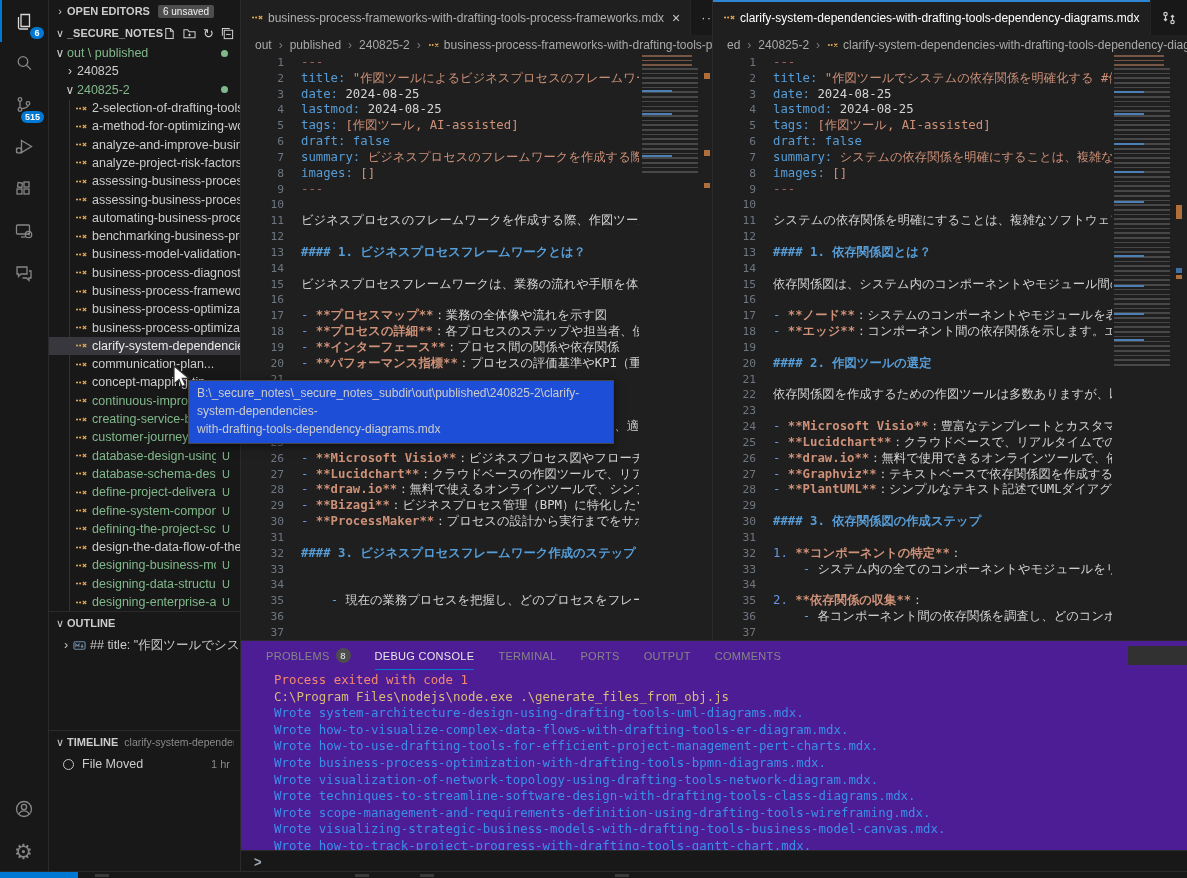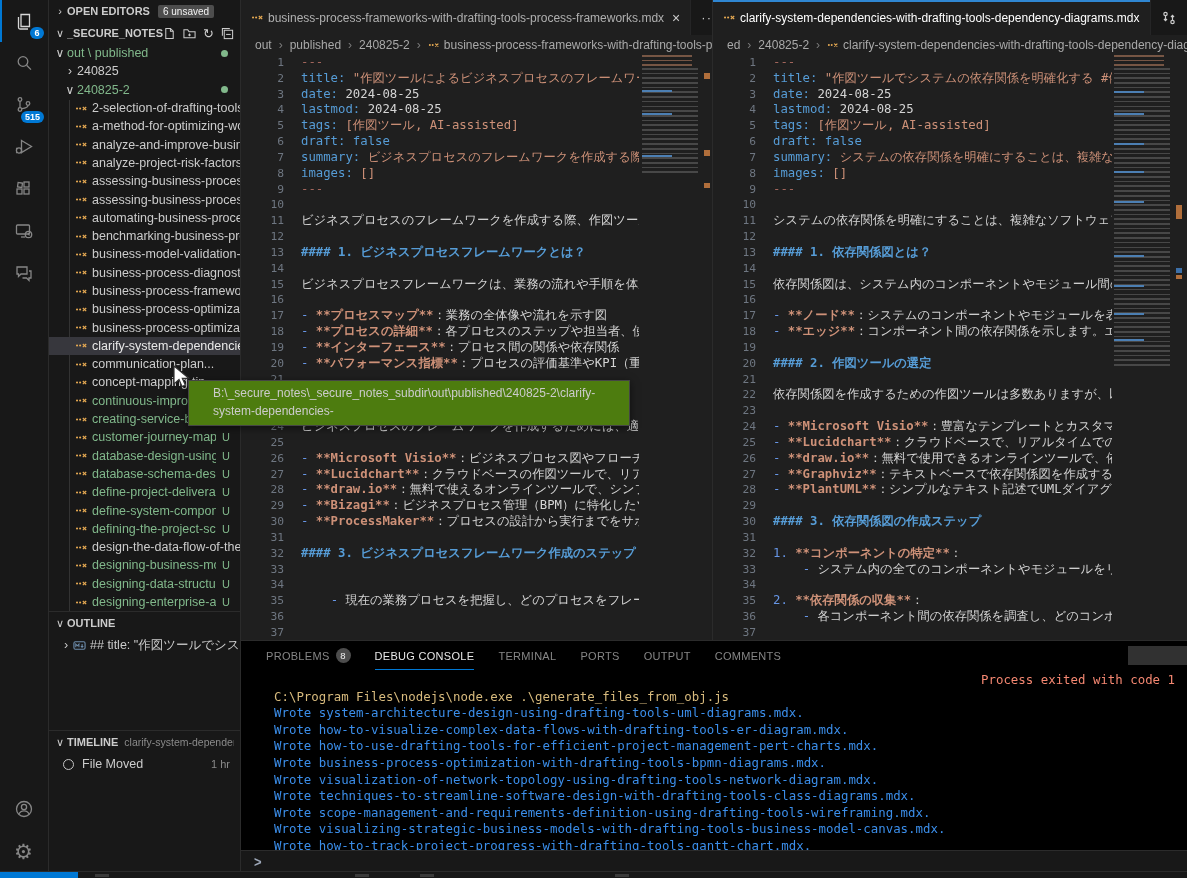--- a/index.html
+++ b/index.html
@@ -77,39 +77,39 @@
   .g-right .minimap{right:13px;}
   .mm-fm{position:absolute;top:0;left:2px;right:10px;height:13px;background:repeating-linear-gradient(to bottom,rgba(205,140,105,.5) 0 1.6px,transparent 1.6px 4.7px);}
   .mm-text{position:absolute;top:13px;left:2px;right:4px;background:repeating-linear-gradient(to bottom,rgba(165,165,165,.3) 0 1.6px,transparent 1.6px 4.7px);}
   .mm-h{position:absolute;left:2px;width:30px;height:2px;background:#4c7fb3;}
   .ruler{position:absolute;top:55px;bottom:0;}
   .g-left .ruler{right:0;width:10px;}
   .g-right .ruler{right:0;width:13px;}
   .rm{position:absolute;left:2px;width:6px;background:#b06e3b;}
   .rm.blue{background:#3c6fa8;}
   
-  .panel{position:absolute;left:241px;right:0;top:640px;bottom:6px;background:#000000;border-top:1px solid #2b2b2b;overflow:hidden;}
+  .panel{position:absolute;left:241px;right:0;top:640px;bottom:6px;background:#4c1d95;border-top:1px solid #2b2b2b;overflow:hidden;}
   .p-tabs{height:29px;display:flex;align-items:stretch;padding-left:25px;gap:24px;font-size:11px;color:#868686;position:relative;}
   .p-tab{display:flex;align-items:center;gap:6px;cursor:pointer;letter-spacing:.3px;}
   .p-tab.active{color:#e7e7e7;box-shadow:inset 0 -1px 0 #0078d4;}
   .p-badge{background:#4d4d4d;color:#eeeeee;border-radius:50%;width:15px;height:15px;display:flex;align-items:center;justify-content:center;font-size:9.5px;}
   .filter{position:absolute;right:-4px;top:5px;width:56px;height:15px;background:#313131;color:#989898;font-size:11px;padding:2px 0 2px 7px;overflow:hidden;white-space:nowrap;border:none;outline:none;}
   .console{position:absolute;top:31px;left:33px;right:12px;bottom:22px;overflow:hidden;font-family:"DejaVu Sans Mono",monospace;font-size:12.4px;}
   .con-line{height:16.6px;line-height:16.6px;white-space:pre;overflow:hidden;}
-  .con-line.red{color:#f48771;text-align:right;}
+  .con-line.red{color:#f48771;}
   .con-line.yel{color:#d7ba7d;}
   .con-line.blu{color:#3b8eea;}
   .p-input{position:absolute;left:0;right:0;bottom:0;height:21px;border-top:1px solid #2b2b2b;display:flex;align-items:center;padding-left:13px;color:#9da7b8;background:#181818;}
   .p-chevron{font-weight:bold;font-size:13px;transform:scaleY(1.15);}
   
   .statusbar{position:absolute;left:0;right:0;bottom:0;height:6px;background:#181818;border-top:1px solid #2b2b2b;}
   .sb-blue{position:absolute;left:0;top:0;width:78px;height:6px;background:#0078d4;}
   .sb-mark{position:absolute;top:2px;height:3px;width:14px;background:#3a3a3a;}
   
-  .tooltip{position:absolute;left:188px;top:380px;width:408px;background:#4d7c0f;border:1px solid #454545;padding:3px 8px 5px 24px;font-size:12px;line-height:18px;color:#cccccc;z-index:50;box-shadow:0 2px 8px rgba(0,0,0,.55);}
+  .tooltip{position:absolute;left:188px;top:380px;width:408px;background:#1d4ed8;border:1px solid #454545;padding:3px 8px 5px 8px;font-size:12px;line-height:18px;color:#cccccc;z-index:50;box-shadow:0 2px 8px rgba(0,0,0,.55);}
   .cursor{position:absolute;left:170px;top:365px;z-index:60;pointer-events:none;}
 </style>
 </head>
 <body>
 
 <div class="app">
 
   <div class="activitybar">
     <div class="ab-item active">
       <svg width="22" height="22" viewBox="0 0 22 22">
@@ -1079,19 +1079,20 @@
   <div class="statusbar">
     <span class="sb-blue"></span>
     <span class="sb-mark" style="left:95px;"></span>
     <span class="sb-mark" style="left:355px;"></span>
     <span class="sb-mark" style="left:420px;"></span>
     <span class="sb-mark" style="left:615px;"></span>
   </div>
 
   <div class="tooltip">
     <div>B:\_secure_notes\_secure_notes_subdir\out\published\240825-2\clarify-system-dependencies-</div>
+    <div>with-drafting-tools-dependency-diagrams.mdx</div>
   </div>
 
   <svg class="cursor" width="22" height="24" viewBox="0 0 22 24">
     <polygon points="4,1 4,19 9,14.5 12,21.5 15.3,20 12.3,13.2 18.5,13" fill="#ffffff" stroke="#333333" stroke-width="1.2"></polygon>
   </svg>
 
 </div>
 
 </body></html>

